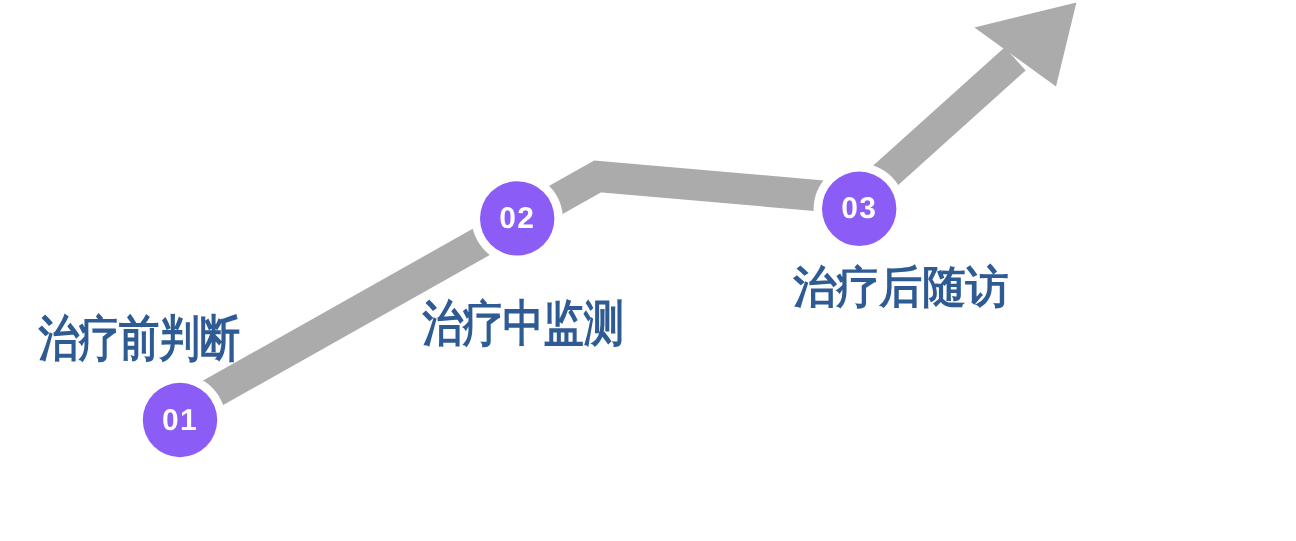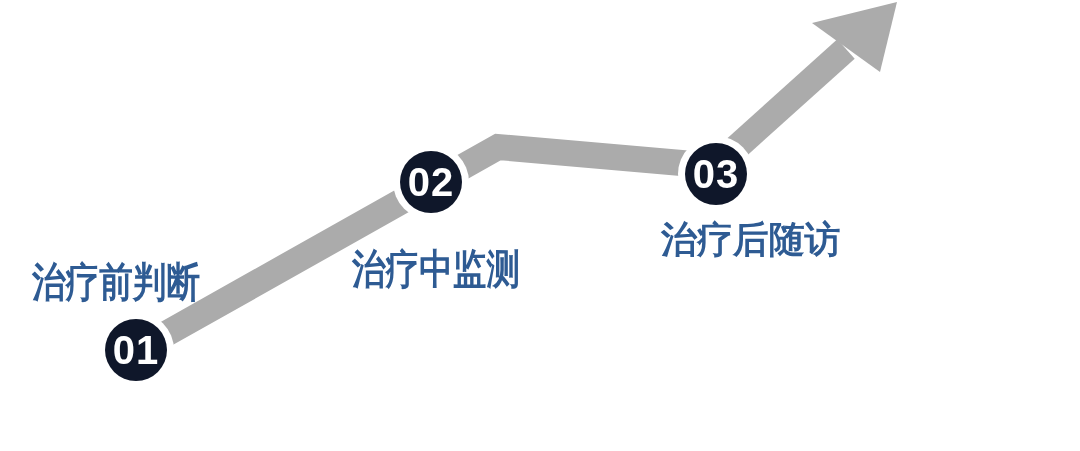--- a/index.html
+++ b/index.html
@@ -52,33 +52,33 @@
     position: absolute;
     z-index: 2;
     width: 76px;
     height: 76px;
     border-radius: 50%;
     background: #ffffff;
     display: flex;
     align-items: center;
     justify-content: center;
   }
-  .node-1 { left: 98px;  top: 312px; }
+  .node-1 { left: 112px;  top: 312px; }
   .node-2 { left: 393px; top: 144px; }
   .node-3 { left: 678px; top: 136px; }
   .step-circle {
     width: 62px;
     height: 62px;
     border-radius: 50%;
-    background: #0f172a;
+    background: #8b5cf6;
     color: #ffffff;
     display: flex;
     align-items: center;
     justify-content: center;
-    font-size: 40px;
+    font-size: 25px;
     font-weight: 600;
     letter-spacing: 1px;
   }
 </style>
 </head>
 <body>
 
 <div class="canvas">
 
   <svg class="arrow-svg" width="1080" height="451" viewBox="0 0 1080 451">

